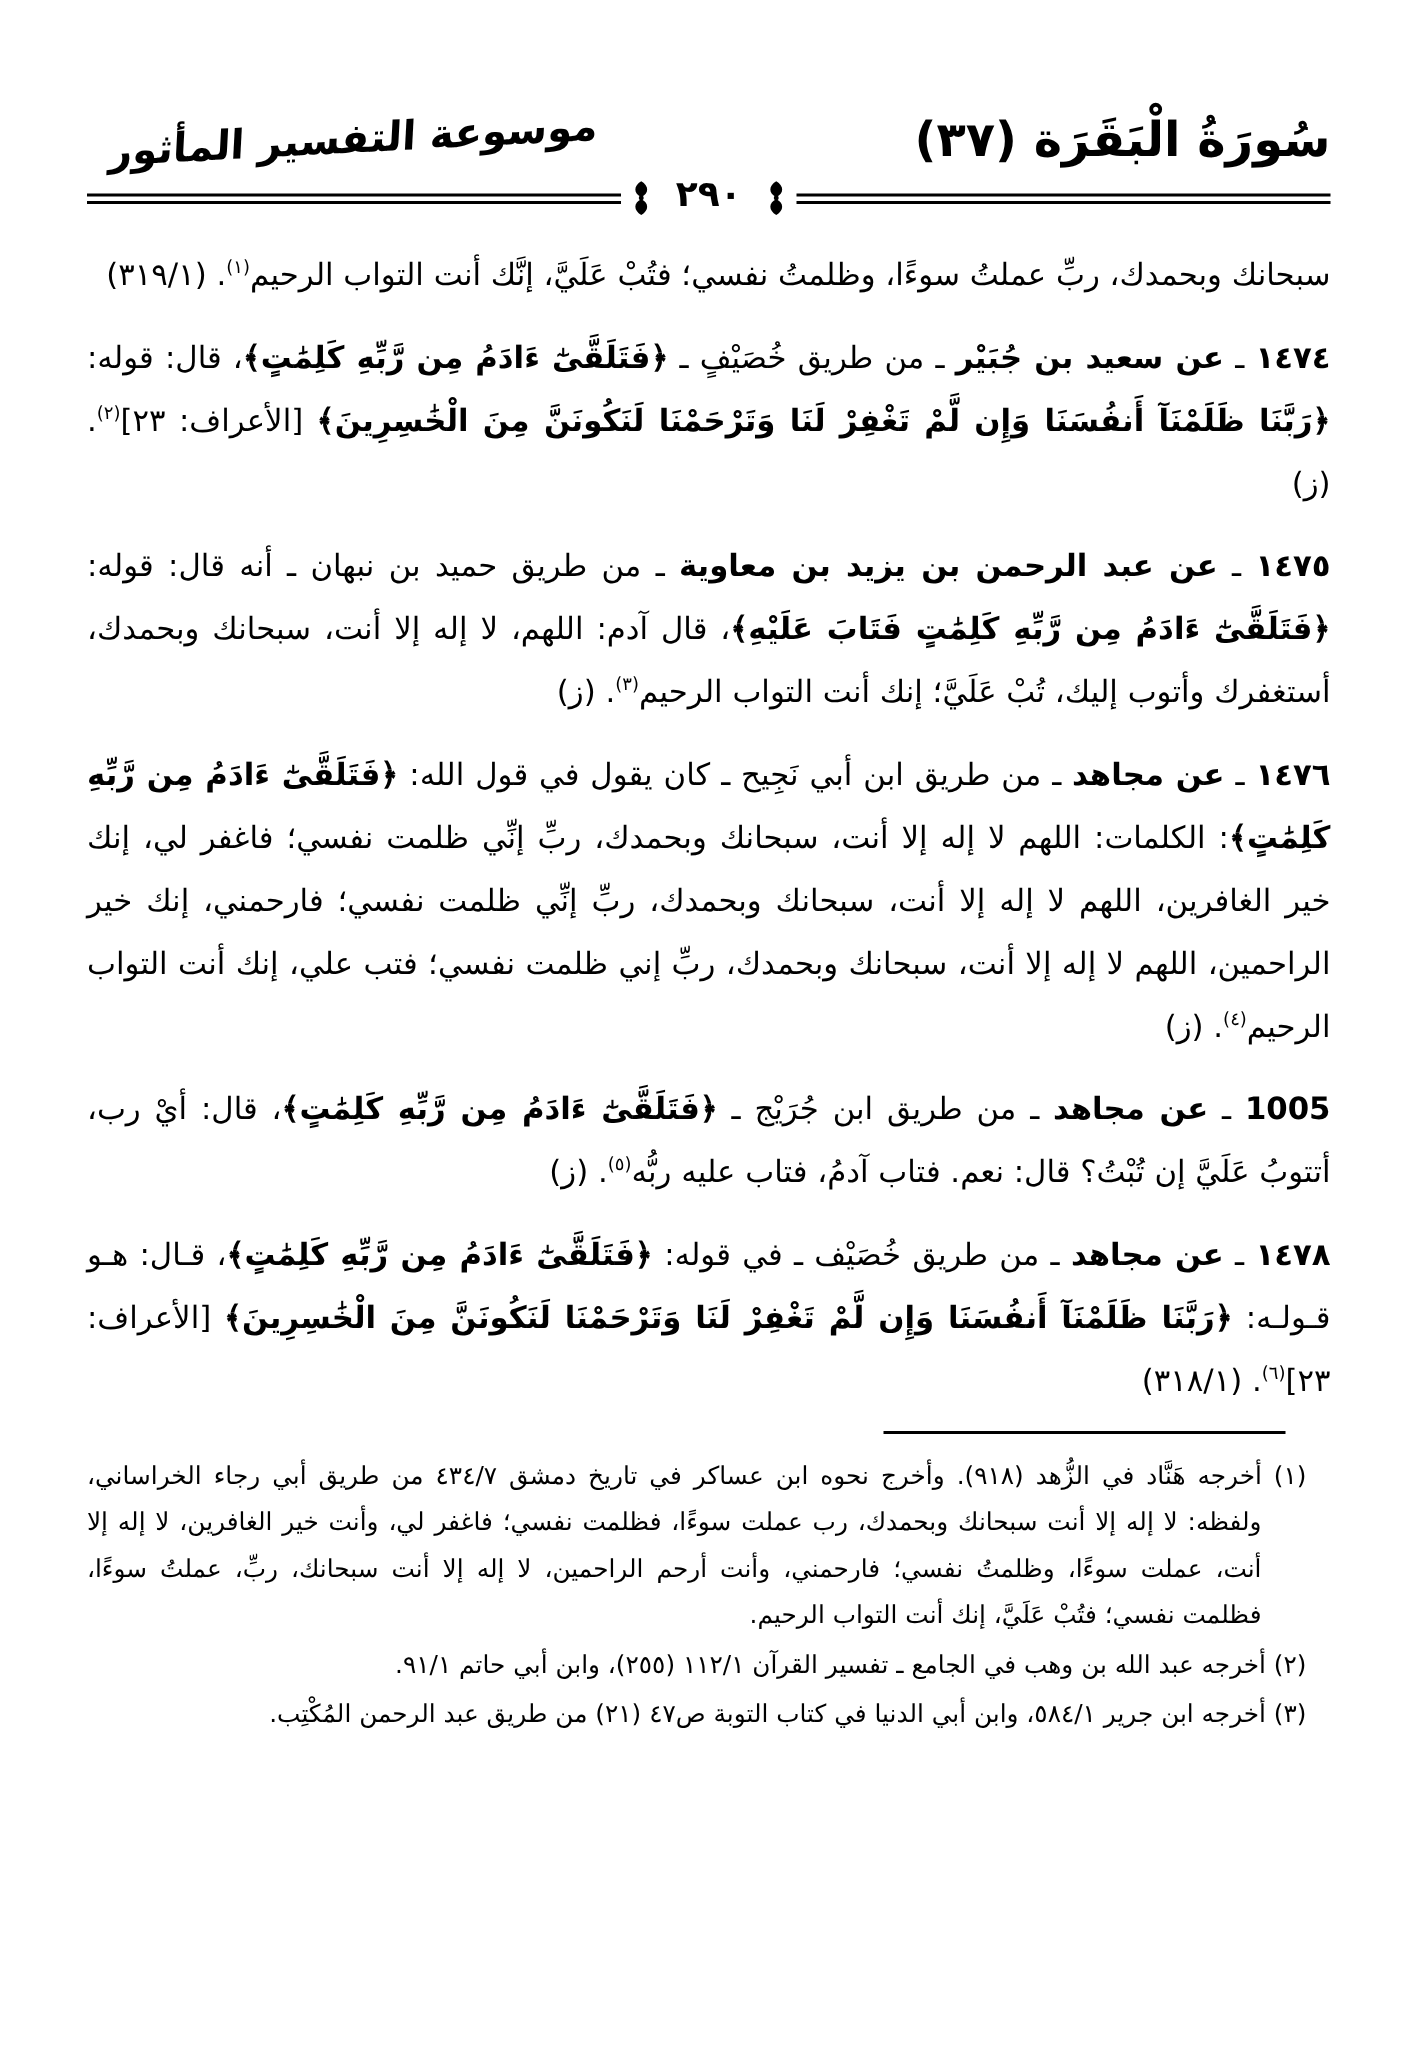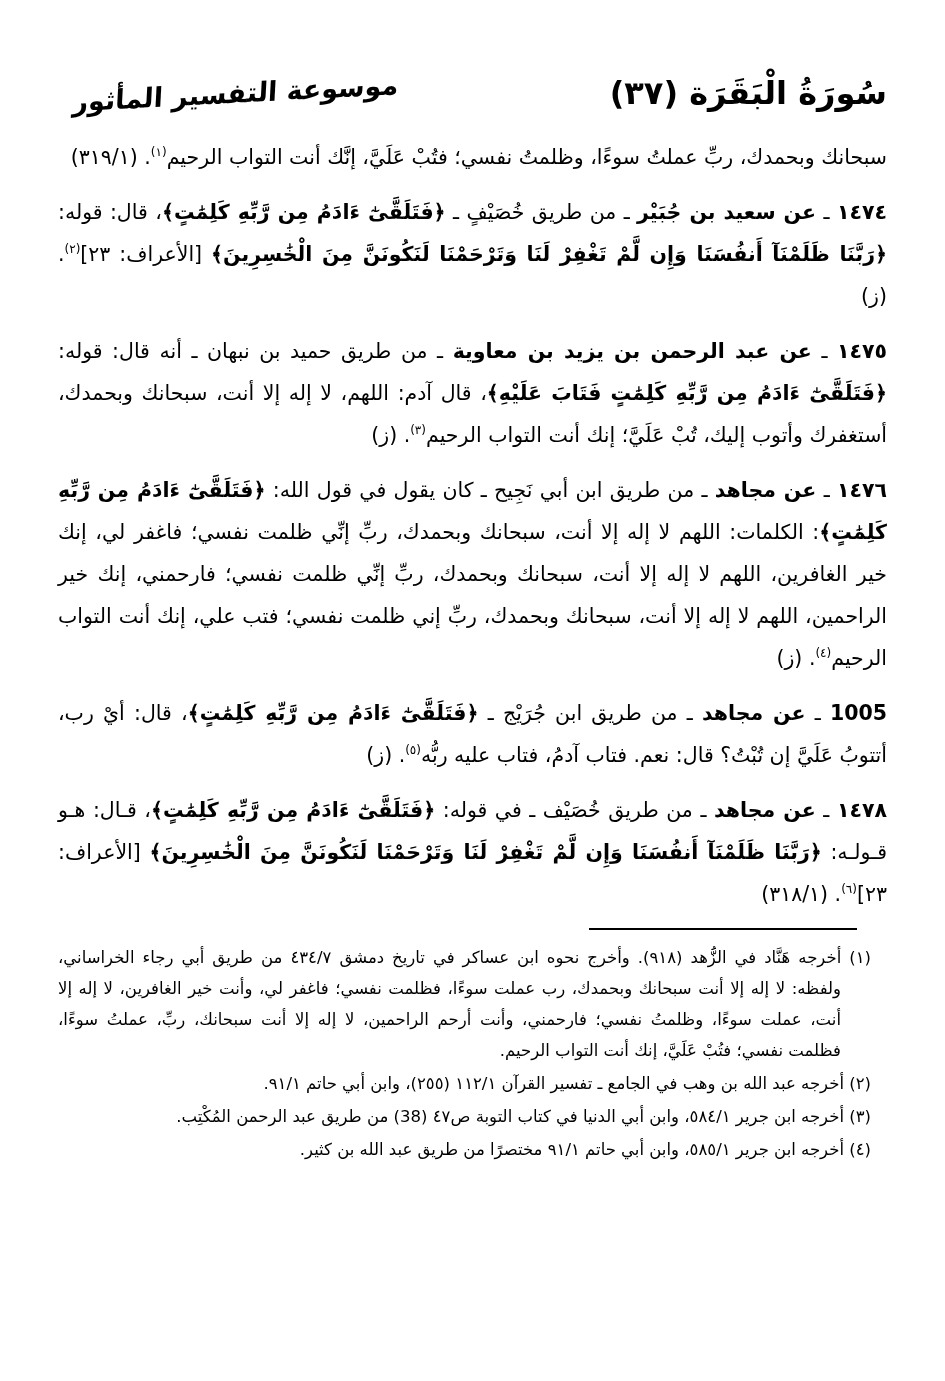--- a/index.html
+++ b/index.html
@@ -101,33 +101,51 @@
 <body>
 
 <div class="page" dir="rtl">
 
   <header>
     <div class="header-top">
       <div class="book-logo">موسوعة التفسير المأثور</div>
       <div class="sura-title">سُورَةُ الْبَقَرَة (٣٧)</div>
     </div>
 
+    <div class="rule-row">
+      <div class="rule"></div>
+      <span class="fleuron">
+        <svg width="15" height="24" viewBox="0 0 20 32" aria-hidden="true">
+          <path d="M10 1 C 3 5, 3 12, 10 15 C 17 12, 17 5, 10 1 Z" fill="#000"></path>
+          <path d="M10 31 C 3 27, 3 20, 10 17 C 17 20, 17 27, 10 31 Z" fill="#000"></path>
+          <circle cx="10" cy="16" r="2.2" fill="#000"></circle>
+        </svg>
+      </span>
+      <span class="page-number">٢٩٠</span>
+      <span class="fleuron">
+        <svg width="15" height="24" viewBox="0 0 20 32" aria-hidden="true">
+          <path d="M10 1 C 3 5, 3 12, 10 15 C 17 12, 17 5, 10 1 Z" fill="#000"></path>
+          <path d="M10 31 C 3 27, 3 20, 10 17 C 17 20, 17 27, 10 31 Z" fill="#000"></path>
+          <circle cx="10" cy="16" r="2.2" fill="#000"></circle>
+        </svg>
+      </span>
+      <div class="rule"></div>
+    </div>
   </header>
 
   <main class="body-text" id="body-text">
       <p class="para"><span class="txt">سبحانك وبحمدك، ربِّ عملتُ سوءًا، وظلمتُ نفسي؛ فتُبْ عَلَيَّ، إنَّك أنت التواب الرحيم</span><sup class="fnref">(١)</sup><span class="txt">. (٣١٩/١)</span></p>
       <p class="para"><span class="bold">١٤٧٤</span><span class="txt"> ـ </span><span class="bold">عن سعيد بن جُبَيْر</span><span class="txt"> ـ من طريق خُصَيْفٍ ـ </span><span class="verse">﴿فَتَلَقَّىٰٓ ءَادَمُ مِن رَّبِّهِ كَلِمَٰتٍ﴾</span><span class="txt">، قال: قوله: </span><span class="verse">﴿رَبَّنَا ظَلَمْنَآ أَنفُسَنَا وَإِن لَّمْ تَغْفِرْ لَنَا وَتَرْحَمْنَا لَنَكُونَنَّ مِنَ الْخَٰسِرِينَ﴾</span><span class="txt"> [الأعراف: ٢٣]</span><sup class="fnref">(٢)</sup><span class="txt">. (ز)</span></p>
       <p class="para"><span class="bold">١٤٧٥</span><span class="txt"> ـ </span><span class="bold">عن عبد الرحمن بن يزيد بن معاوية</span><span class="txt"> ـ من طريق حميد بن نبهان ـ أنه قال: قوله: </span><span class="verse">﴿فَتَلَقَّىٰٓ ءَادَمُ مِن رَّبِّهِ كَلِمَٰتٍ فَتَابَ عَلَيْهِ﴾</span><span class="txt">، قال آدم: اللهم، لا إله إلا أنت، سبحانك وبحمدك، أستغفرك وأتوب إليك، تُبْ عَلَيَّ؛ إنك أنت التواب الرحيم</span><sup class="fnref">(٣)</sup><span class="txt">. (ز)</span></p>
       <p class="para"><span class="bold">١٤٧٦</span><span class="txt"> ـ </span><span class="bold">عن مجاهد</span><span class="txt"> ـ من طريق ابن أبي نَجِيح ـ كان يقول في قول الله: </span><span class="verse">﴿فَتَلَقَّىٰٓ ءَادَمُ مِن رَّبِّهِ كَلِمَٰتٍ﴾</span><span class="txt">: الكلمات: اللهم لا إله إلا أنت، سبحانك وبحمدك، ربِّ إنِّي ظلمت نفسي؛ فاغفر لي، إنك خير الغافرين، اللهم لا إله إلا أنت، سبحانك وبحمدك، ربِّ إنِّي ظلمت نفسي؛ فارحمني، إنك خير الراحمين، اللهم لا إله إلا أنت، سبحانك وبحمدك، ربِّ إني ظلمت نفسي؛ فتب علي، إنك أنت التواب الرحيم</span><sup class="fnref">(٤)</sup><span class="txt">. (ز)</span></p>
       <p class="para"><span class="bold">1005</span><span class="txt"> ـ </span><span class="bold">عن مجاهد</span><span class="txt"> ـ من طريق ابن جُرَيْج ـ </span><span class="verse">﴿فَتَلَقَّىٰٓ ءَادَمُ مِن رَّبِّهِ كَلِمَٰتٍ﴾</span><span class="txt">، قال: أيْ رب، أتتوبُ عَلَيَّ إن تُبْتُ؟ قال: نعم. فتاب آدمُ، فتاب عليه ربُّه</span><sup class="fnref">(٥)</sup><span class="txt">. (ز)</span></p>
       <p class="para"><span class="bold">١٤٧٨</span><span class="txt"> ـ </span><span class="bold">عن مجاهد</span><span class="txt"> ـ من طريق خُصَيْف ـ في قوله: </span><span class="verse">﴿فَتَلَقَّىٰٓ ءَادَمُ مِن رَّبِّهِ كَلِمَٰتٍ﴾</span><span class="txt">، قـال: هـو قـولـه: </span><span class="verse">﴿رَبَّنَا ظَلَمْنَآ أَنفُسَنَا وَإِن لَّمْ تَغْفِرْ لَنَا وَتَرْحَمْنَا لَنَكُونَنَّ مِنَ الْخَٰسِرِينَ﴾</span><span class="txt"> [الأعراف: ٢٣]</span><sup class="fnref">(٦)</sup><span class="txt">. (٣١٨/١)</span></p>
     </main>
 
   <div class="fn-sep"></div>
 
   <section class="footnotes" id="footnotes">
       <p class="footnote">(١) أخرجه هَنَّاد في الزُّهد (٩١٨). وأخرج نحوه ابن عساكر في تاريخ دمشق ٤٣٤/٧ من طريق أبي رجاء الخراساني، ولفظه: لا إله إلا أنت سبحانك وبحمدك، رب عملت سوءًا، فظلمت نفسي؛ فاغفر لي، وأنت خير الغافرين، لا إله إلا أنت، عملت سوءًا، وظلمتُ نفسي؛ فارحمني، وأنت أرحم الراحمين، لا إله إلا أنت سبحانك، ربِّ، عملتُ سوءًا، فظلمت نفسي؛ فتُبْ عَلَيَّ، إنك أنت التواب الرحيم.</p>
       <p class="footnote">(٢) أخرجه عبد الله بن وهب في الجامع ـ تفسير القرآن ١١٢/١ (٢٥٥)، وابن أبي حاتم ٩١/١.</p>
-      <p class="footnote">(٣) أخرجه ابن جرير ٥٨٤/١، وابن أبي الدنيا في كتاب التوبة ص٤٧ (38) من طريق عبد الرحمن المُكْتِب.</p>
-      <p class="footnote">(٤) أخرجه ابن جرير ٥٨٥/١، وابن أبي حاتم ٩١/١ مختصرًا من طريق عبد الله بن كثير.</p>
+      <p class="footnote">(٣) أخرجه ابن جرير ٥٨٤/١، وابن أبي الدنيا في كتاب التوبة ص٤٧ (٢١) من طريق عبد الرحمن المُكْتِب.</p>
     </section>
 
 </div>
 
 </body></html>

